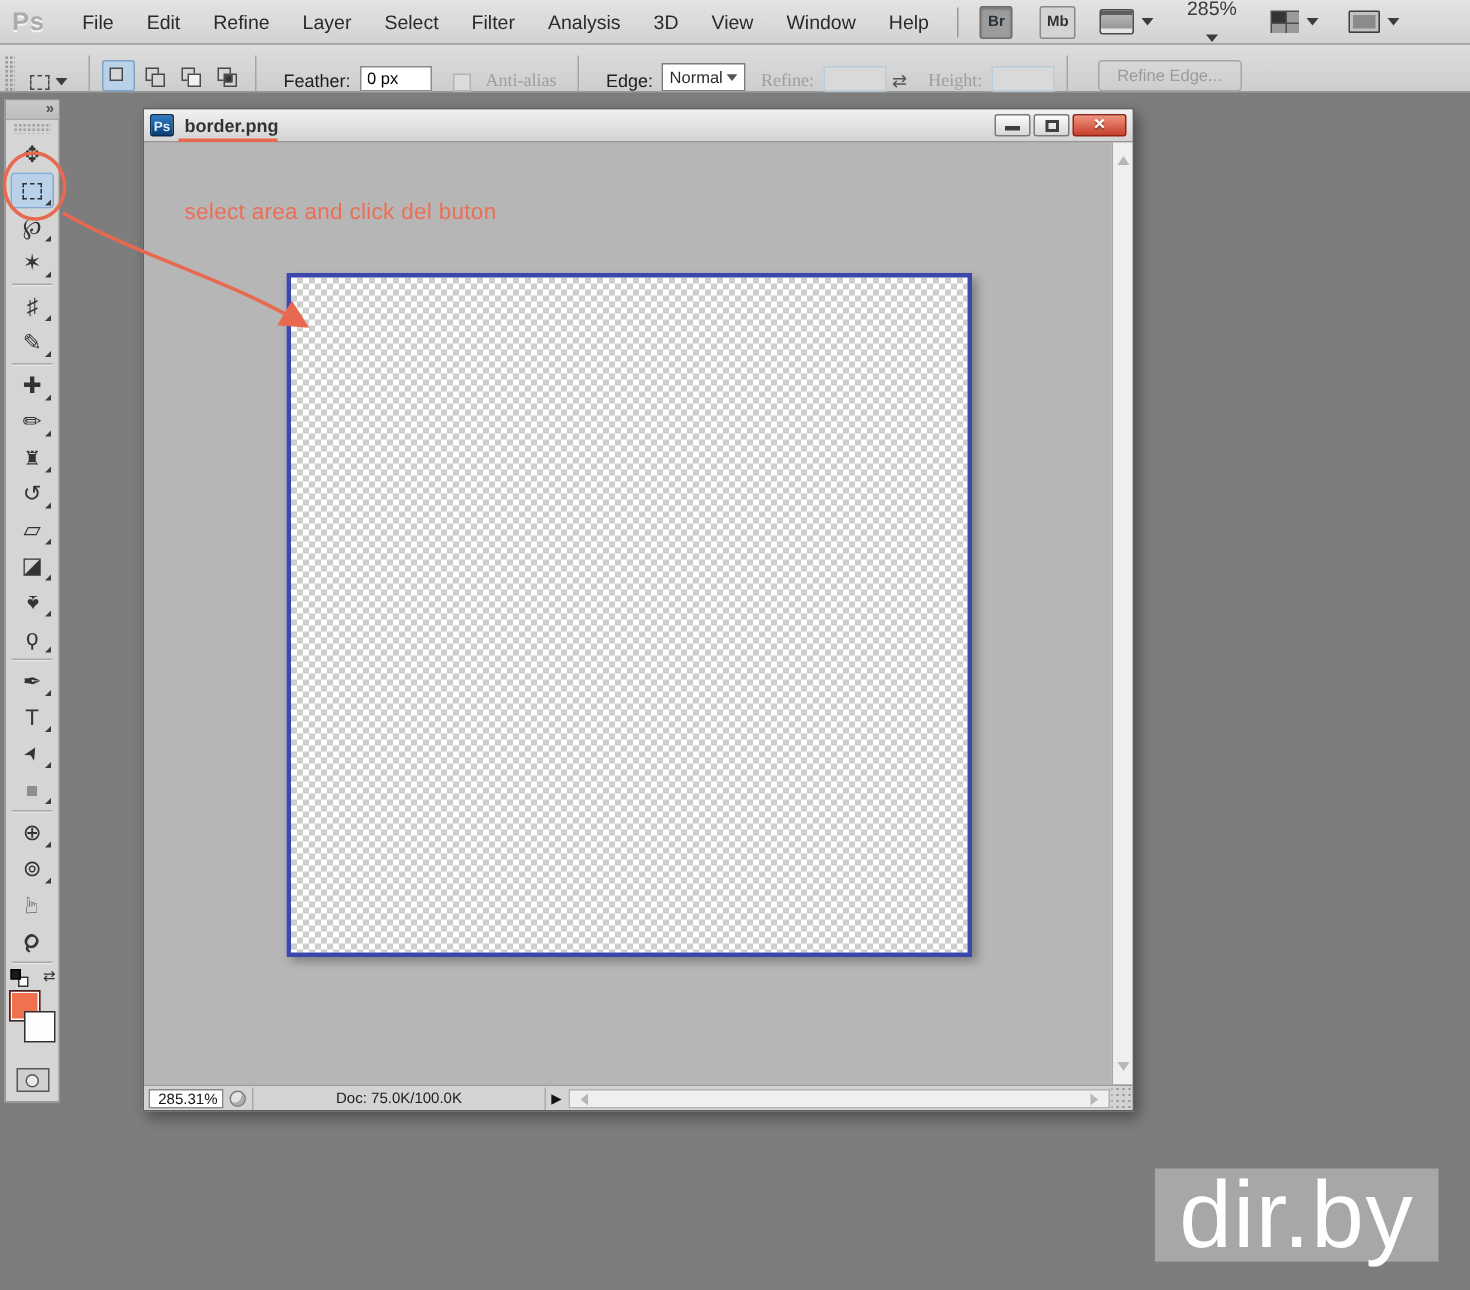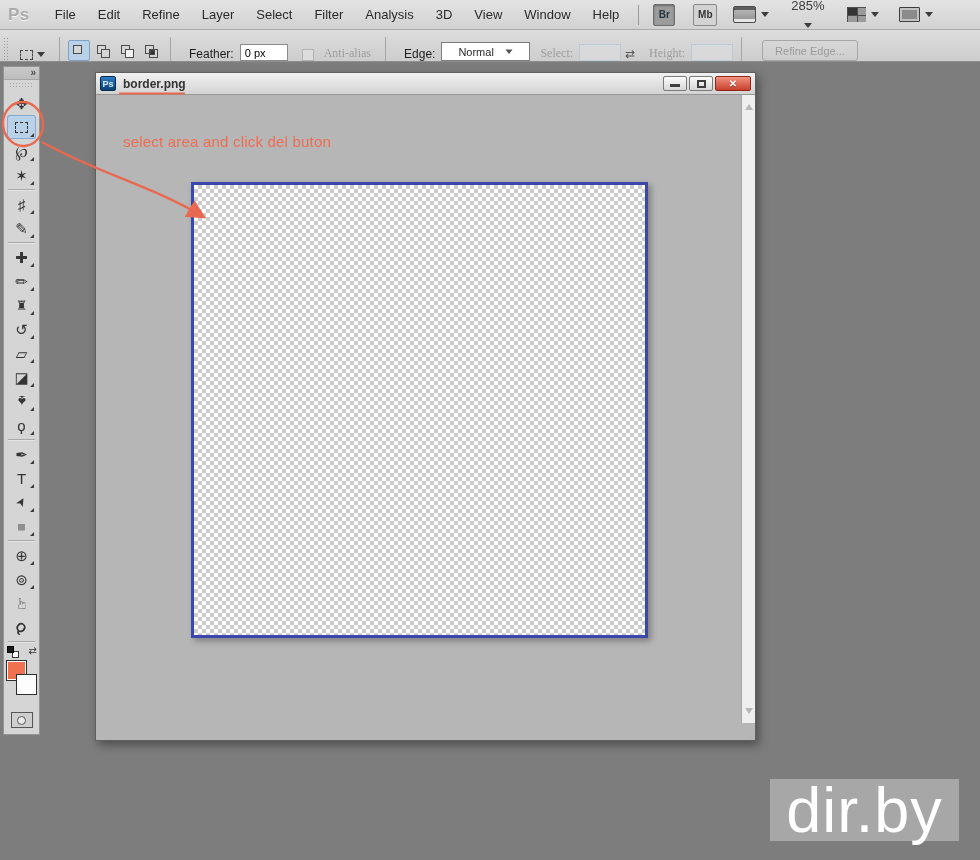--- a/index.html
+++ b/index.html
@@ -39,22 +39,22 @@
   .modebtn.active { background:#b9d2ea; border-color:#7ea3c6; }
   .modebtn .sq { position:absolute; width:9px; height:9px; border:1px solid #4a4a4a; background:#d6d6d6; }
   .modebtn .sq.b { left:4px; top:4px; } .modebtn .sq.f { left:8px; top:8px; }
   .modebtn .sq.w { background:#f2f2f2; } .modebtn .sq.k { width:5px; height:5px; background:#333; left:9px; top:9px; }
   .lbl { margin:0 6px 0 10px; color:#1d1d1d; }
   .lbl.dis { color:#9e9e9e;font-family:Liberation Serif, serif; }
   .txt { height:17px; border:1px solid #8b8b8b; background:#fff; font-size:11px; padding:0 4px; font-family:"Liberation Sans",sans-serif; }
   .txt.feather { width:48px; }
   .txt.dim { width:42px; background:#d9d9d9; border-color:#b7cbd9; }
   .chk { width:12px; height:12px; border:1px solid #b3b3b3; background:#dcdcdc; margin-left:14px; }
-  .selectbox { display:flex; align-items:center; justify-content:space-between; width:89px; height:19px;
-    background:#fff; border:1px solid #7d7d7d; padding:0 16px; font-size:11px; }
+  .selectbox { display:flex; align-items:center; justify-content:space-between; width:56px; height:19px;
+    background:#fff; border:1px solid #7d7d7d; padding:0 4px; font-size:11px; }
   .selectbox .dd { border-top-color:#555; transform:scale(.9); }
   .swap { color:#555; font-size:12px; margin:0 4px; }
   .refine { height:21px; padding:0 12px; border:1px solid #a6a6a6; border-radius:3px; background:transparent;
     color:#9b9b9b; font-size:11px; font-family:"Liberation Sans",sans-serif; margin-left:12px; }
 
   
   .toolbar { position:absolute; left:3px; top:66px; width:37px; background:#d5d5d5;
     border:1px solid #949494; padding-bottom:6px; z-index:5; }
   .tb-head { height:13px; background:linear-gradient(#c9c9c9,#bdbdbd); border-bottom:1px solid #a5a5a5;
     color:#4e4e4e; font-size:10px; line-height:11px; text-align:right; padding-right:3px; font-weight:bold; }
@@ -210,21 +210,21 @@
   <span class="lbl">Feather:</span>
   <input class="txt feather" value="0 px" style="">
   <span class="chk"></span>
   <span class="lbl dis">Anti-alias</span>
   <span class="osep"></span>
   <span class="lbl">Edge:</span>
   <span class="selectbox">
     <span>Normal</span>
     <span class="dd"></span>
   </span>
-  <span class="lbl dis">Select:</span>
+  <span class="lbl dis">Refine:</span>
   <input class="txt dim" disabled="" style="">
   <span class="swap">⇄</span>
   <span class="lbl dis">Height:</span>
   <input class="txt dim" disabled="" style="">
   <span class="osep"></span>
   <button class="refine">Refine Edge...</button>
 </div>
 
 <div class="toolbar">
   <div class="tb-head">»</div>
@@ -333,20 +333,31 @@
 
   <div class="doc-content">
     <div class="canvas"></div>
   </div>
 
   <div class="vscroll">
     <span class="varrow up"></span>
     <span class="varrow down"></span>
   </div>
 
+  <div class="statusbar">
+    <span class="zoomfield">285.31%</span>
+    <span class="sicon"></span>
+    <span class="docfield">Doc: 75.0K/100.0K</span>
+    <span class="smenu">▶</span>
+    <span class="hscroll">
+      <span class="harrow left"></span>
+      <span class="harrow right"></span>
+    </span>
+    <span class="corner"></span>
+  </div>
 </div>
 
 <div class="note">select area and click del buton</div>
 
 <svg class="overlay" viewBox="0 0 980 860" xmlns="http://www.w3.org/2000/svg">
   <defs>
     <marker id="ah" markerWidth="9" markerHeight="9" refX="6" refY="4" orient="auto">
       <path d="M0,0 L8,4 L0,8 z" fill="#e8694f"></path>
     </marker>
   </defs>

